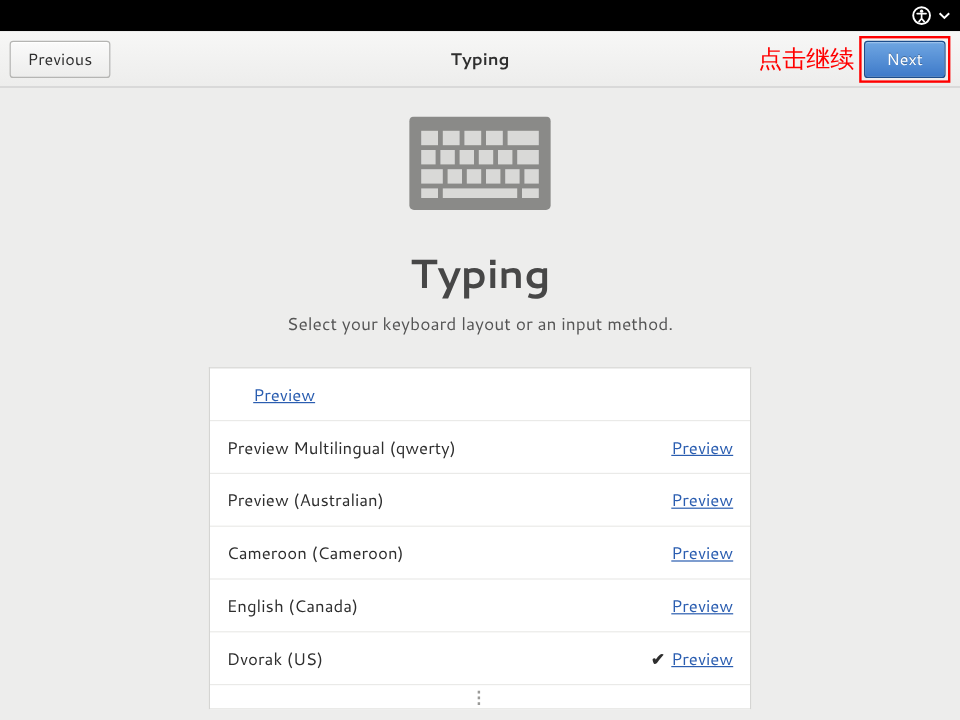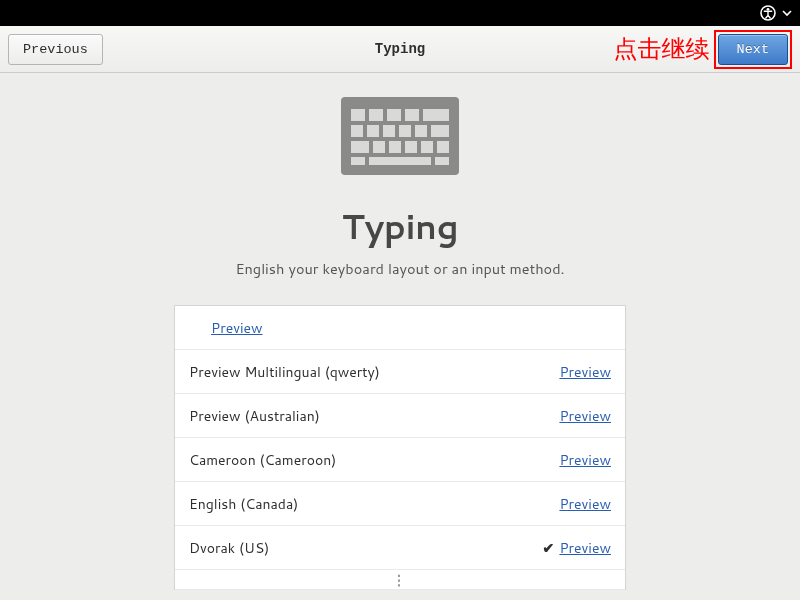--- a/index.html
+++ b/index.html
@@ -18,21 +18,20 @@
   .topbar svg { display: block; }
 
   .headerbar {
     height: 47px;
     background: linear-gradient(#f7f7f6, #ededec);
     border-bottom: 1px solid #cccccc;
     display: flex;
     align-items: center;
     padding: 0 8px;
     position: relative;
-    font-family: Liberation Mono, monospace;
   }
   .btn {
     height: 31px;
     padding: 0 14px;
     border: 1px solid #b5b5b3;
     border-radius: 3px;
     background: linear-gradient(#fafafa, #ededec);
     color: #2e2e2e;
     font-size: 13.5px;
     font-family: inherit;
@@ -51,21 +50,21 @@
   .header-title {
     position: absolute;
     left: 0; right: 0;
     text-align: center;
     font-weight: bold;
     font-size: 14px;
     color: #2e2e2e;
     pointer-events: none;
   }
   .header-right { margin-left: auto; display: flex; align-items: center; gap: 2px; }
-  .annot-text { color: #ff0000; font-size: 24px; font-weight: 500; margin-right: 2px; }
+  .annot-text { color: #ff0000; font-size: 20px; font-weight: 500; margin-right: 2px; }
   .annot-box { border: 2px solid #ff0000; padding: 2px; display: inline-flex; }
 
   .content {
     flex: 1;
     display: flex;
     flex-direction: column;
     align-items: center;
     overflow: hidden;
   }
   .kbd-icon { margin-top: 24px; }
@@ -156,21 +155,21 @@
           <rect x="64" y="44" width="12" height="12"></rect>
           <rect x="80" y="44" width="12" height="12"></rect>
           <rect x="96" y="44" width="12" height="12"></rect>
         <rect x="10" y="60" width="14" height="8"></rect>
           <rect x="28" y="60" width="62" height="8"></rect>
           <rect x="94" y="60" width="14" height="8"></rect>
       </g>
     </svg>
   </div>
   <div class="big-title">Typing</div>
-  <div class="subtitle">English your keyboard layout or an input method.</div>
+  <div class="subtitle">Select your keyboard layout or an input method.</div>
 
   <div class="list" id="layout-list">
       <div class="row">
         <span class="check"></span>
         <button class="preview">Preview</button>
       </div>
       <div class="row">
         <span class="label">Preview Multilingual (qwerty)</span>
         <span class="check"></span>
         <button class="preview">Preview</button>

